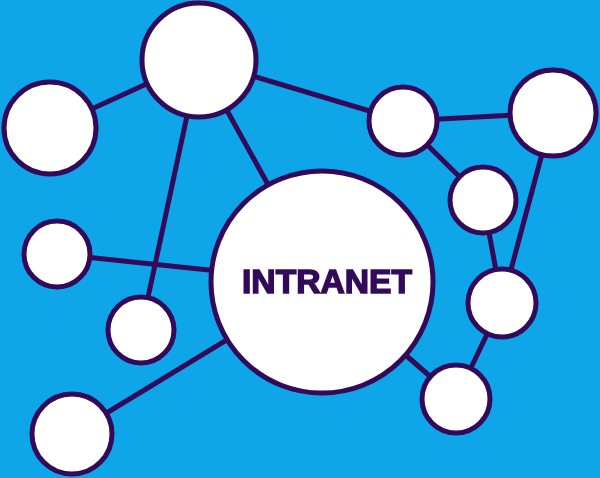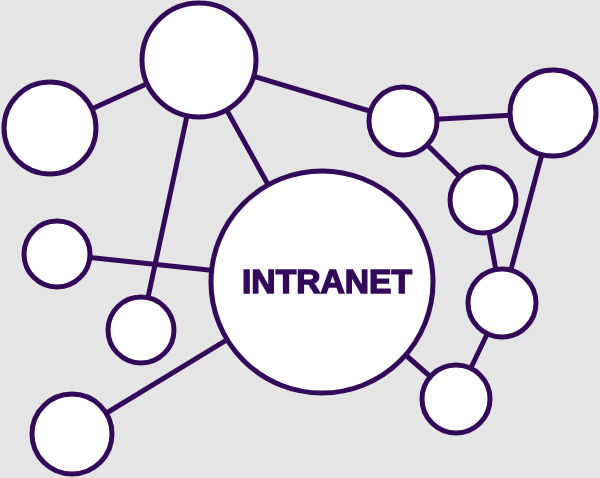--- a/index.html
+++ b/index.html
@@ -1,16 +1,16 @@
 <!DOCTYPE html>
 <html><head>
 <meta charset="utf-8">
 <style>
   html, body { margin:0; padding:0; background:#ffffff; }
-  #stage { position:relative; width:600px; height:478px; overflow:hidden; background:#e5e5e5; }
+  #stage { position:relative; width:600px; height:478px; overflow:hidden; background:#0ea5e9; }
   svg { position:absolute; left:0; top:0; }
   .hub-label { font-family:"Liberation Sans", sans-serif; font-weight:bold; }
 </style>
 </head>
 <body>
 
 <div id="stage">
   <svg id="diagram-svg" width="600" height="478" viewBox="0 0 600 478">
     <g id="edges">
         <line x1="50" y1="128" x2="199" y2="60" stroke="#330a5a" stroke-width="5"></line>

